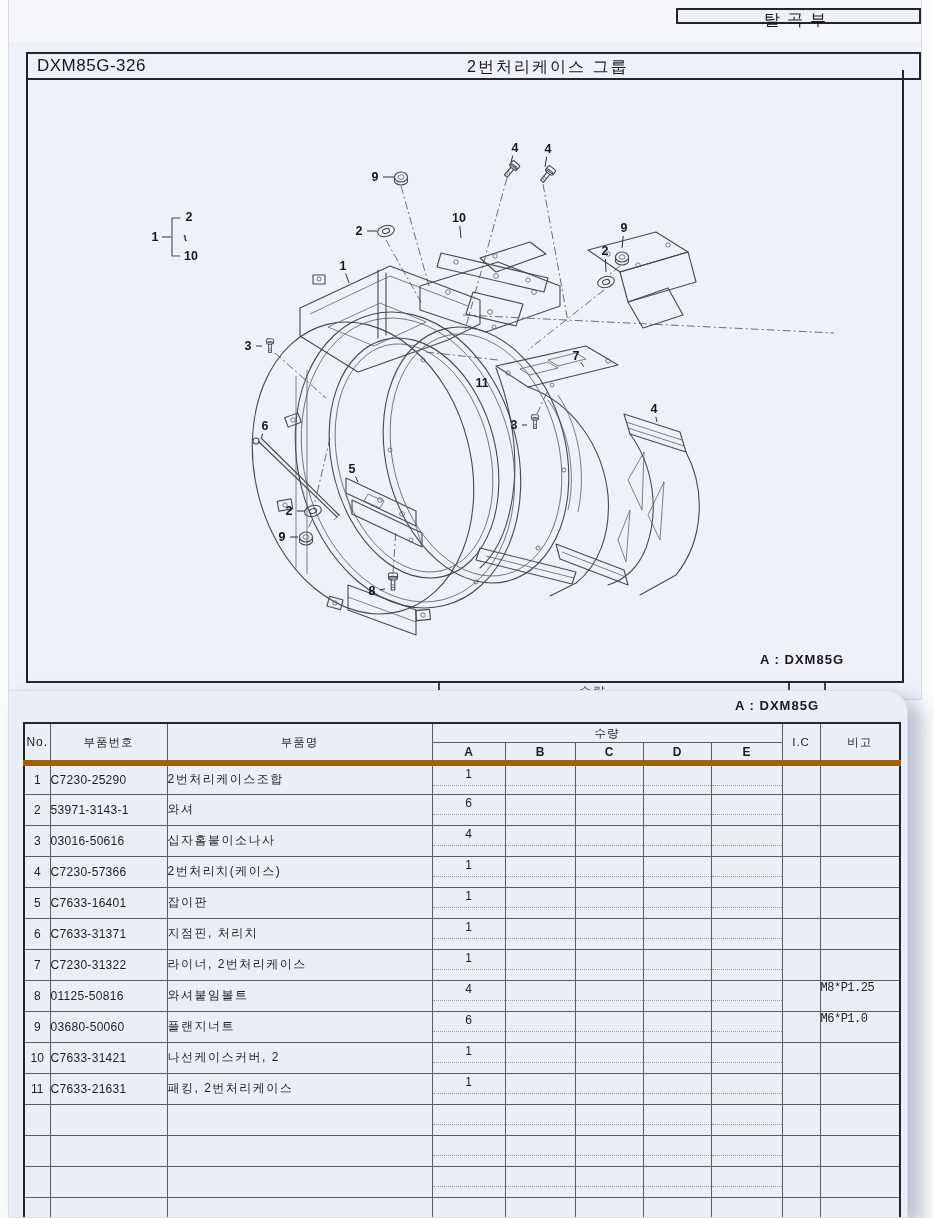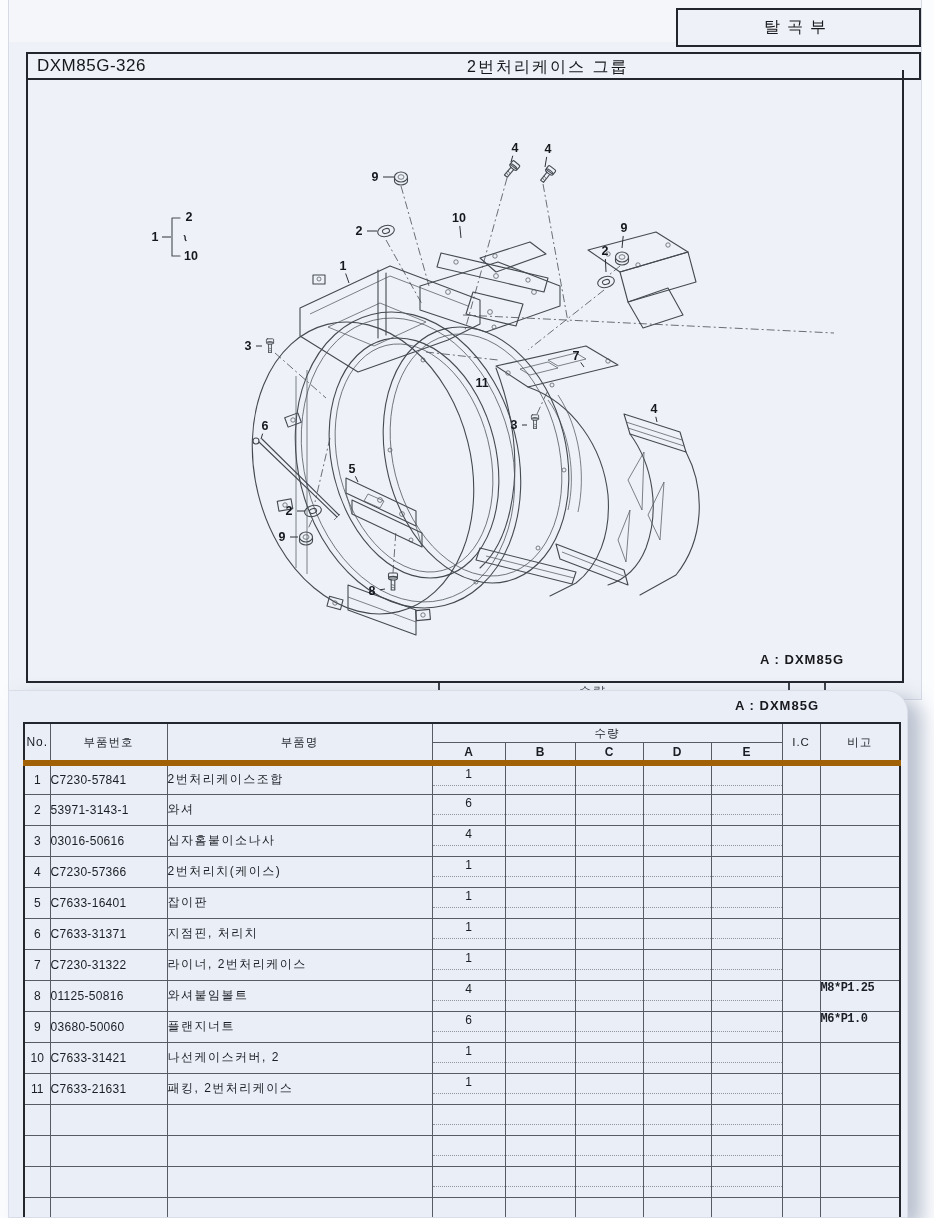--- a/index.html
+++ b/index.html
@@ -2,22 +2,22 @@
 <html><head>
 <meta charset="utf-8">
 <style>
   html,body{margin:0;padding:0;background:#fbfcfe;}
   #stage{position:relative;width:934px;height:1218px;overflow:hidden;
          font-family:"Liberation Sans",sans-serif;color:#1b1e24;}
   
   #sheet1{position:absolute;left:8px;top:0;width:914px;height:700px;
           background:#eef1f7;border:1px solid #d6dbe6;border-top:none;box-sizing:border-box;}
   #sheet1 .topband{position:absolute;left:0;top:0;right:0;height:42px;background:#f4f6fa;}
-  .tab-box{position:absolute;left:667px;top:8px;width:245px;height:39px;box-sizing:border-box;
-           border:2px solid #23262c;background:#eef1f7;display:flex;align-items:center;justify-content:center;
+  .tab-box{position:absolute;left:667px;top:8px;width:245px;height:16px;box-sizing:border-box;
+           border:2px solid #23262c;background:#eef1f7;display:flex;justify-content:center;
            font-size:16px;letter-spacing:7px;color:#17191e;}
   .title-bar{position:absolute;left:17px;top:52px;width:895px;height:28px;box-sizing:border-box;
              border:2px solid #23262c;background:#eef1f7;}
   .doc-code{position:absolute;left:9px;top:2px;font-size:17px;letter-spacing:.5px;color:#15171c;}
   .doc-title{position:absolute;left:50%;transform:translateX(-4%);top:3px;font-size:16px;letter-spacing:2px;color:#15171c;}
   .diagram-box{position:absolute;left:17px;top:70px;width:878px;height:613px;box-sizing:border-box;
                border:2px solid #23262c;border-top:none;}
   .diagram-box svg{position:absolute;left:0;top:0;}
   .model-note1{position:absolute;right:58px;bottom:14px;font-size:13px;font-weight:bold;letter-spacing:1px;color:#17191e;}
   
@@ -46,21 +46,21 @@
   th.b{font-weight:bold;}
   tbody tr{height:31px;}
   td.c-no{text-align:center;font-size:12px;}
   td.c-pn{padding-left:7px;font-size:12.5px;letter-spacing:.3px;}
   td.c-name{padding-left:9px;font-size:12px;letter-spacing:1.5px;}
   td.c-qty{position:relative;vertical-align:top;text-align:center;}
   td.c-qty .qv{display:block;margin-top:1px;font-size:12px;}
   td.c-qty::after{content:"";position:absolute;left:0;right:0;top:19px;border-top:1px dotted #9096a0;}
   td.c-ic{text-align:center;}
   td.c-rm{vertical-align:top;text-align:left;padding:4px 0 0 6px;
-          font-family:"Liberation Mono",monospace;font-size:9.5px;letter-spacing:-0.5px;font-weight:bold;}
+          font-family:"Liberation Mono",monospace;font-size:9.5px;letter-spacing:-0.5px;}
 </style>
 </head>
 <body>
 
 <div id="stage">
 
   <div id="sheet1">
     <div class="topband"></div>
 
     <div class="tab-box">
@@ -312,21 +312,21 @@
             <th>A</th>
             <th>B</th>
             <th>C</th>
             <th>D</th>
             <th>E</th>
           </tr>
         </thead>
         <tbody>
             <tr>
     <td class="c-no">1</td>
-    <td class="c-pn">C7230-57841</td>
+    <td class="c-pn">C7230-25290</td>
     <td class="c-name">2번처리케이스조합</td>
     <td class="c-qty">
                 <span class="qv">1</span>
               </td>
     <td class="c-qty"></td>
     <td class="c-qty"></td>
     <td class="c-qty"></td>
     <td class="c-qty"></td>
     <td class="c-ic"></td>
     <td class="c-rm"></td>

